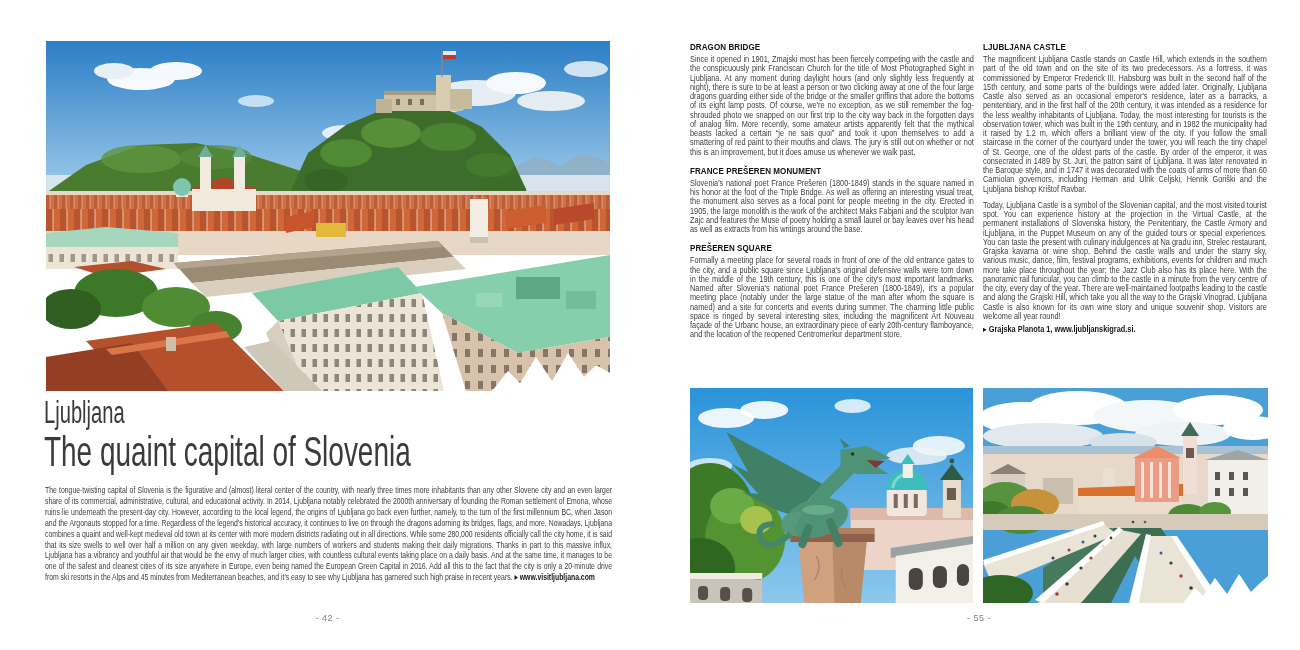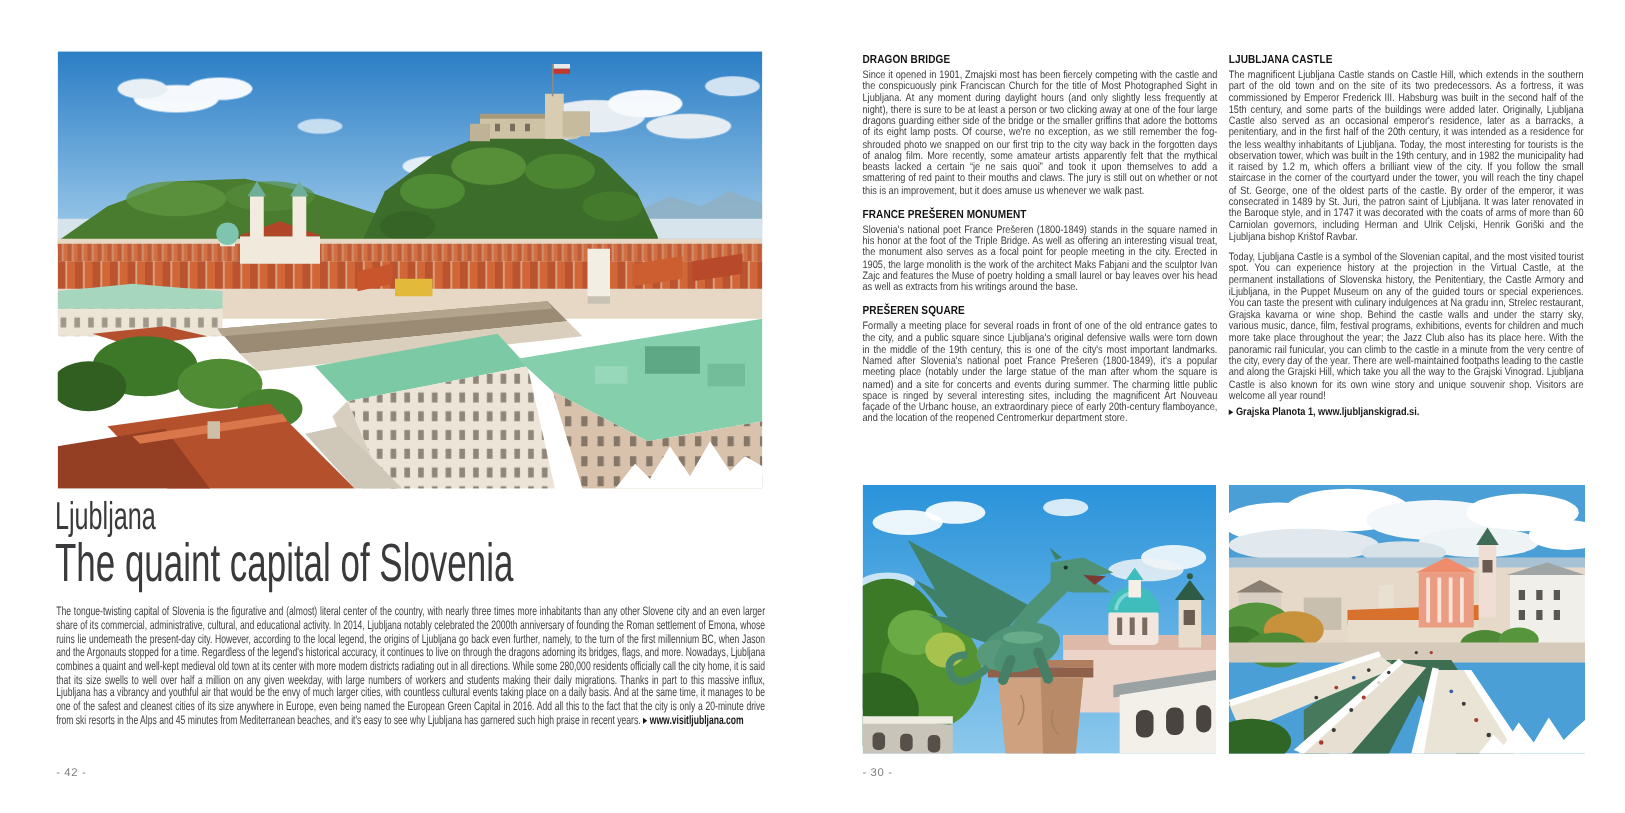--- a/index.html
+++ b/index.html
@@ -32,21 +32,21 @@
   .col h3 { margin: 9px 0 3px 0; font-size: 9.4px; line-height: 10px; color: #111; font-weight: 700; letter-spacing: 0.1px; }
   .col h3:first-child { margin-top: 0; }
   .col p { margin: 0 0 4px 0; text-align: justify; }
   .col p.para-gap { margin-bottom: 7px; }
   .col .address { font-weight: 700; color: #161616; }
 
   .photo-dragon { left: 690px; top: 388px; width: 283px; height: 215px; }
   .photo-bridge { left: 983px; top: 388px; width: 285px; height: 215px; }
 
   
-  .pagenum { position: absolute; font-size: 9px; color: #7d7d7d; text-align: left; letter-spacing: 0.5px; }
+  .pagenum { position: absolute; font-size: 9px; color: #7d7d7d; text-align: center; letter-spacing: 0.5px; }
   .pagenum-left { left: 45px; width: 565px; top: 613px; }
   .pagenum-right { left: 690px; width: 578px; top: 613px; }
 </style>
 </head>
 <body>
 
 <div class="spread">
 
   <section>
 
@@ -353,16 +353,16 @@
           <circle cx="84" cy="196" r="1.7" fill="#3b3b3b"></circle>
             <circle cx="74" cy="206" r="1.8" fill="#a83a2e"></circle>
           <circle cx="150" cy="134" r="1.3" fill="#3b3b3b"></circle>
             <circle cx="162" cy="134" r="1.3" fill="#a83a2e"></circle>
         </g>
         <ellipse cx="18" cy="205" rx="32" ry="18" fill="#2f6625"></ellipse>
         <polygon points="200,215 212,200 220,208 232,190 244,206 256,186 268,204 276,196 285,188 285,215" fill="#ffffff"></polygon>
       </svg>
     </figure>
 
-    <div class="pagenum pagenum-right">- 30 -</div>
+    <div class="pagenum pagenum-right">- 55 -</div>
   </section>
 
 </div>
 
 </body></html>

